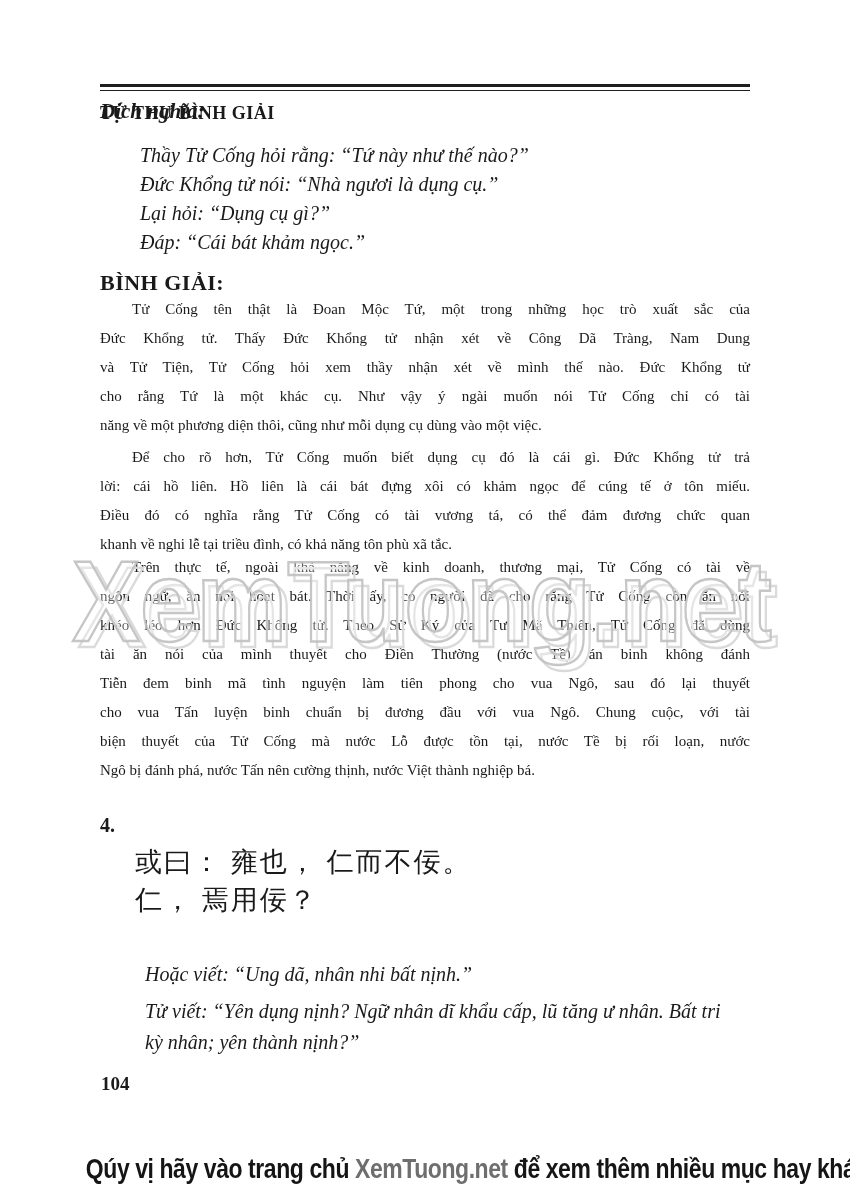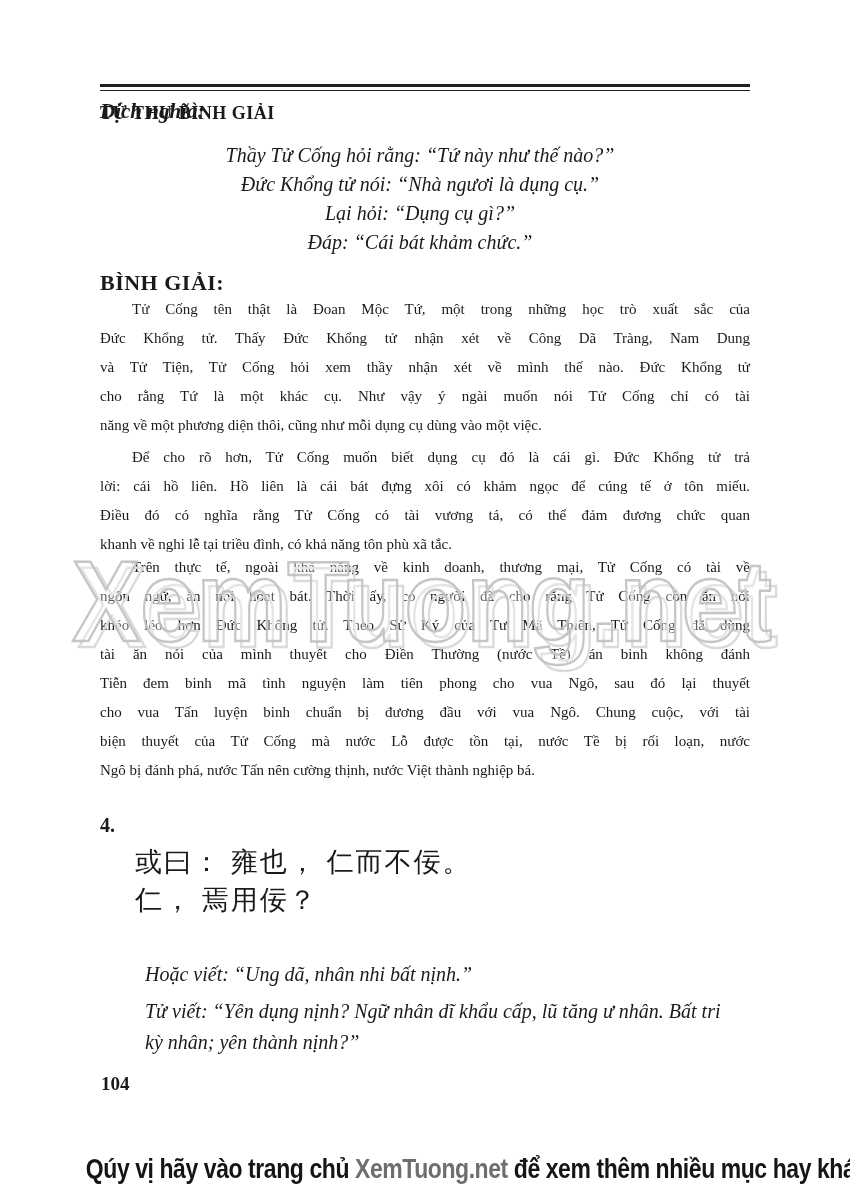--- a/index.html
+++ b/index.html
@@ -21,21 +21,21 @@
   .header-rule {
     left: 100px; top: 84px; width: 650px; height: 3px;
     border-top: 3px solid #1f1f1f;
     border-bottom: 1px solid #1f1f1f;
   }
   .dich-nghia-heading {
     left: 100px; top: 99px;
     font-size: 21px; font-weight: bold; font-style: italic;
   }
   .dialogue { left: 140px; top: 141px; width: 560px; font-style: italic; font-size: 20px; }
-  .dialogue .line { line-height: 29px; height: 29px; white-space: nowrap; text-align: center; }
+  .dialogue .line { line-height: 29px; height: 29px; white-space: nowrap; }
 
   .binh-giai-heading {
     left: 100px; top: 254px;
     font-size: 22px; font-weight: bold; letter-spacing: 0.5px; margin-top: 16px;
   }
 
   .para { left: 100px; width: 650px; font-size: 15px; }
   .para .line {
     line-height: 29px; height: 29px;
     text-align: justify; text-align-last: justify;
@@ -80,21 +80,21 @@
 <div class="page">
 
   <div class="abs running-header">TỨ THƯ BÌNH GIẢI</div>
   <div class="abs header-rule"></div>
 
   <div class="abs dich-nghia-heading">Dịch nghĩa:</div>
   <div class="abs dialogue">
       <div class="line">Thầy Tử Cống hỏi rằng: “Tứ này như thế nào?”</div>
       <div class="line">Đức Khổng tử nói: “Nhà ngươi là dụng cụ.”</div>
       <div class="line">Lại hỏi: “Dụng cụ gì?”</div>
-      <div class="line">Đáp: “Cái bát khảm chức.”</div>
+      <div class="line">Đáp: “Cái bát khảm ngọc.”</div>
     </div>
 
   <div class="abs binh-giai-heading">BÌNH GIẢI:</div>
   <div class="abs para para1">
       <div class="line">Tử Cống tên thật là Đoan Mộc Tứ, một trong những học trò xuất sắc của</div>
       <div class="line">Đức Khổng tử. Thấy Đức Khổng tử nhận xét về Công Dã Tràng, Nam Dung</div>
       <div class="line">và Tử Tiện, Tử Cống hỏi xem thầy nhận xét về mình thế nào. Đức Khổng tử</div>
       <div class="line">cho rằng Tứ là một khác cụ. Như vậy ý ngài muốn nói Tử Cống chỉ có tài</div>
       <div class="line">năng về một phương diện thôi, cũng như mỗi dụng cụ dùng vào một việc.</div>
     </div>

